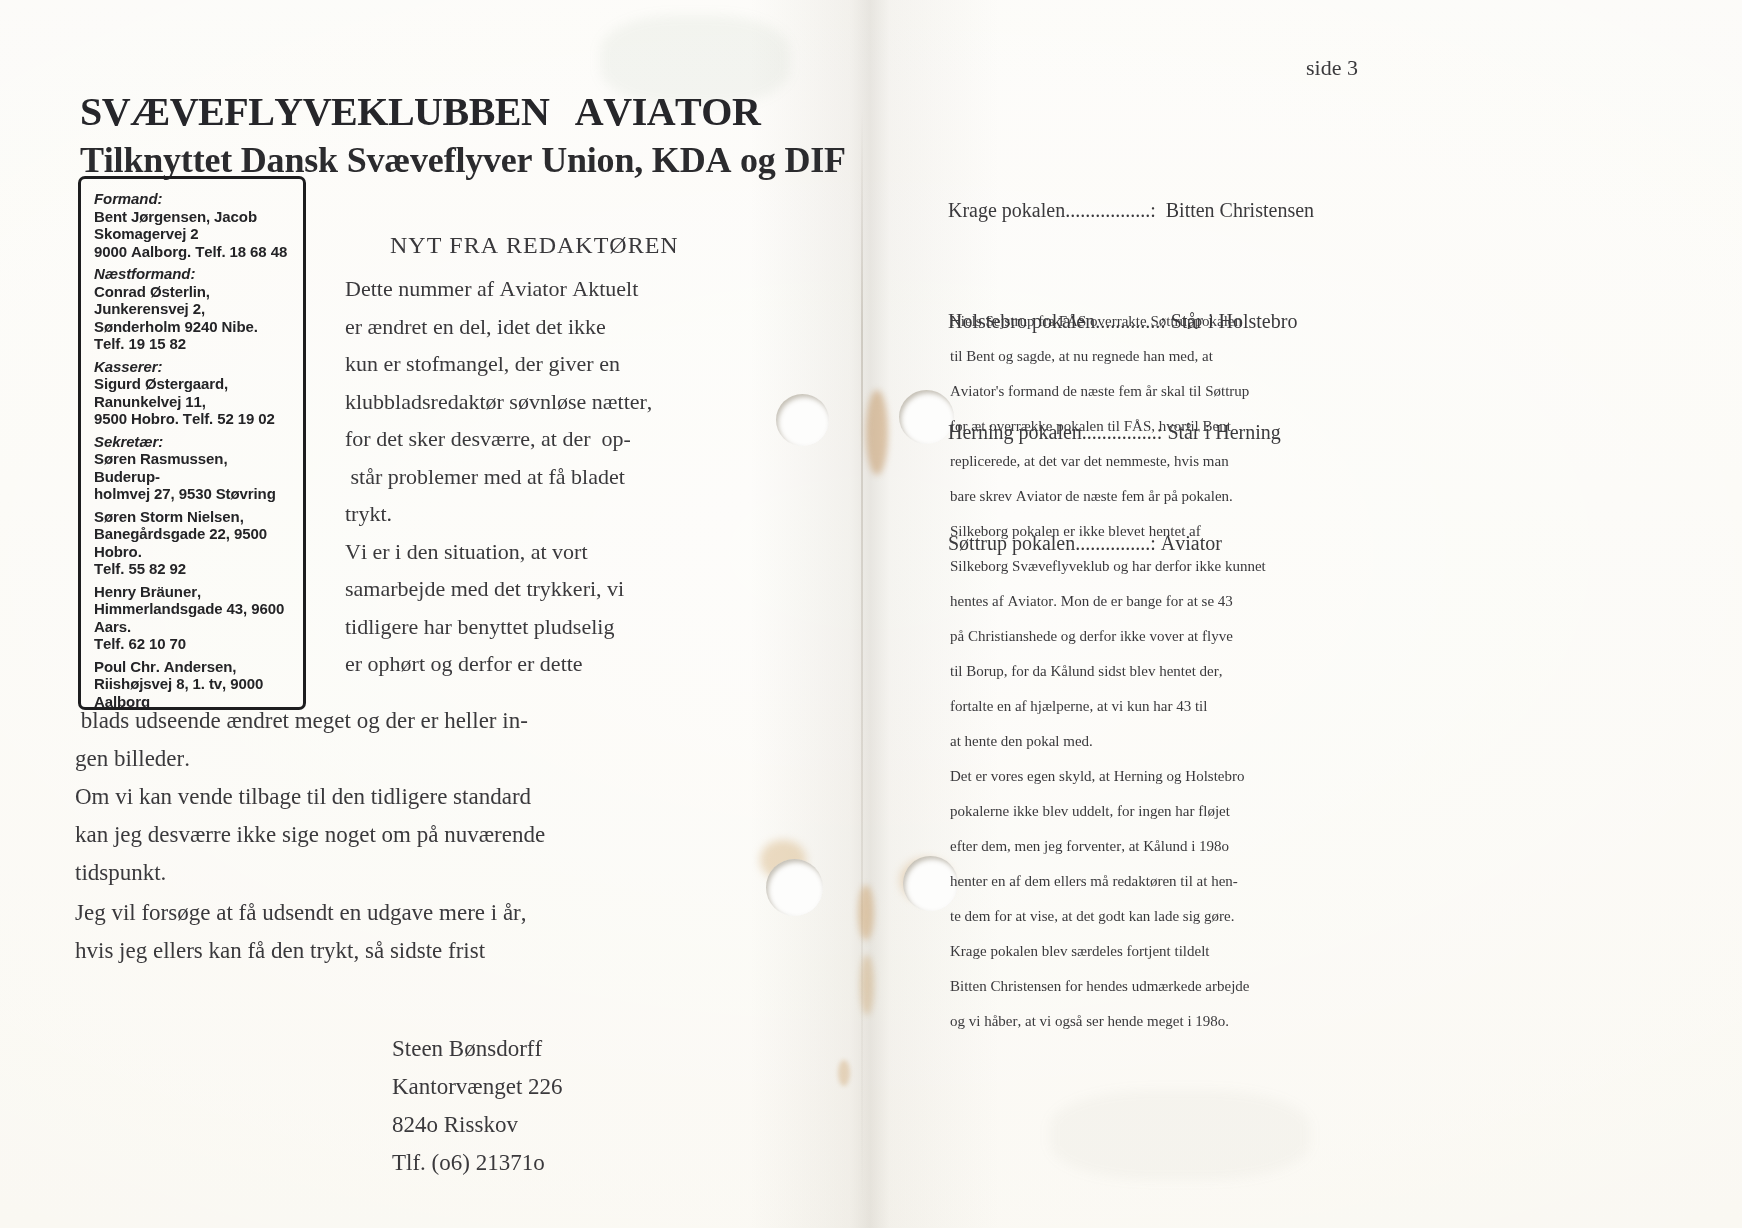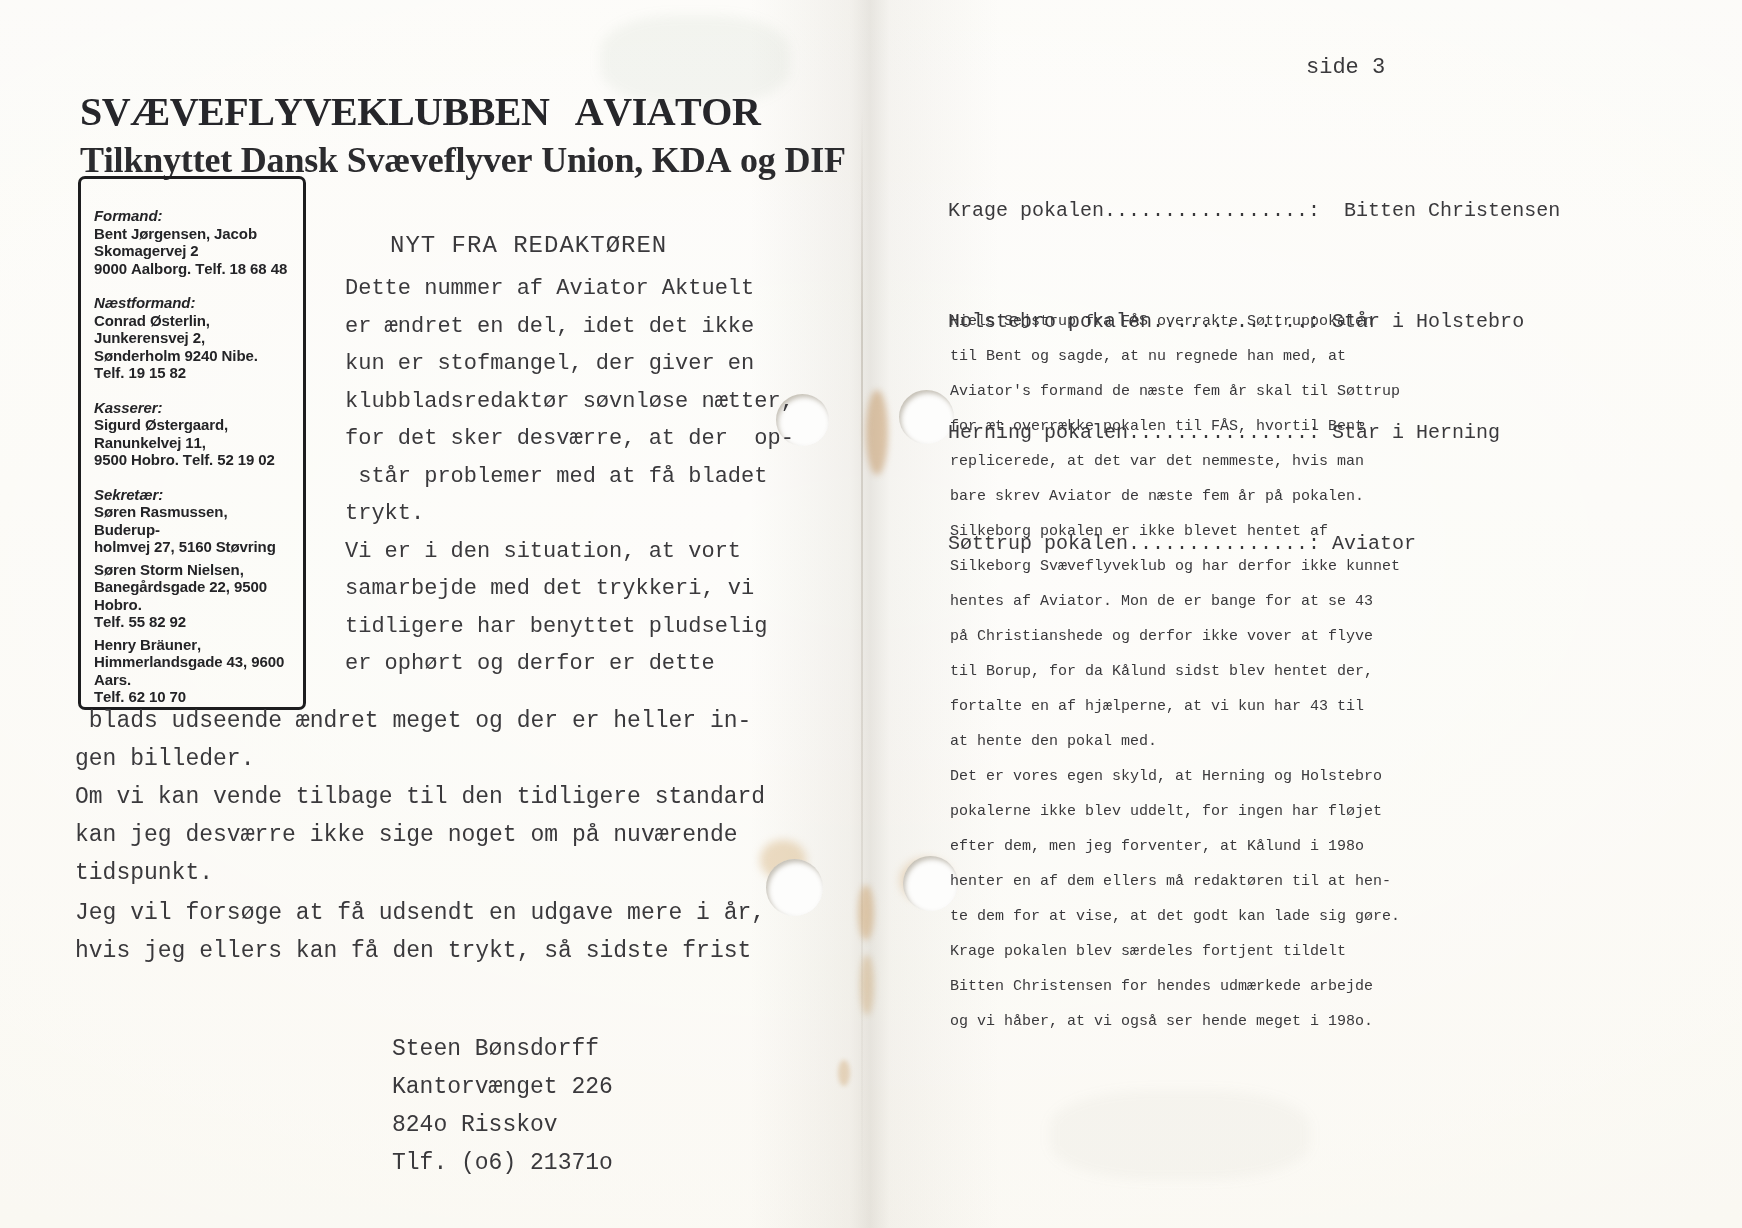--- a/index.html
+++ b/index.html
@@ -32,31 +32,31 @@
   .serif-title{
     font-family:"Liberation Serif","DejaVu Serif",serif;
     font-size:40px;font-weight:700;color:#26262a;letter-spacing:-0.5px;word-spacing:16px;
     white-space:pre;
   }
   .sans-sub{
     font-family:Liberation Serif, serif;
     font-size:36px;font-weight:700;color:#2b2b2e;letter-spacing:-0.2px;margin-top:4px;
     white-space:pre;
   }
-  .mono{font-family:Liberation Mono, monospace;color:#3a393c;white-space:pre;}
+  .mono{font-family:Liberation Serif, serif;color:#3a393c;white-space:pre;}
   .tline{white-space:pre;}
   
   .info-box{
     position:absolute;left:78px;top:176px;width:228px;height:534px;box-sizing:border-box;
     border:3px solid #1d1d1f;border-radius:7px;padding:11px 6px 6px 13px;overflow:hidden;
     font-family:"Liberation Sans","DejaVu Sans",sans-serif;
     font-size:15px;font-weight:700;line-height:17.5px;color:#242427;letter-spacing:-0.1px;
   }
   .info-entry{margin-bottom:5px;}
-  .info-label-italic{font-style:italic;margin-top:17px;}
+  .info-label-italic{font-style:italic;}
   .info-entry .tline{white-space:pre-wrap;}
   
   .col-heading{position:absolute;left:390px;top:232px;font-size:24px;letter-spacing:1px;}
   .col-lines{position:absolute;left:345px;top:270px;font-size:22px;line-height:37.5px;}
   .body5{position:absolute;left:75px;top:702px;font-size:23px;line-height:38px;}
   .body3{position:absolute;left:75px;top:894px;font-size:23px;line-height:38px;}
   .sig{position:absolute;left:392px;top:1006px;font-size:23px;line-height:38px;margin-top:24px;}
   
   .page-number{position:absolute;left:1306px;top:55px;font-size:22px;}
   .trophies{position:absolute;left:948px;top:118px;font-size:20px;line-height:37px;}
@@ -113,21 +113,21 @@
         <div class="info-label-italic">Kasserer:</div>
         <div>
             <div class="tline">Sigurd Østergaard, Ranunkelvej 11,</div>
             <div class="tline">9500 Hobro. Telf. 52 19 02</div>
           </div>
       </div>
       <div class="info-entry">
         <div class="info-label-italic">Sekretær:</div>
         <div>
             <div class="tline">Søren Rasmussen, Buderup-</div>
-            <div class="tline">holmvej 27, 5160 Støvring</div>
+            <div class="tline">holmvej 27, 9530 Støvring</div>
           </div>
       </div>
       <div class="info-entry">
         <div>
             <div class="tline">Søren Storm Nielsen,</div>
             <div class="tline">Banegårdsgade 22, 9500 Hobro.</div>
             <div class="tline">Telf. 55 82 92</div>
           </div>
       </div>
       <div class="info-entry">

